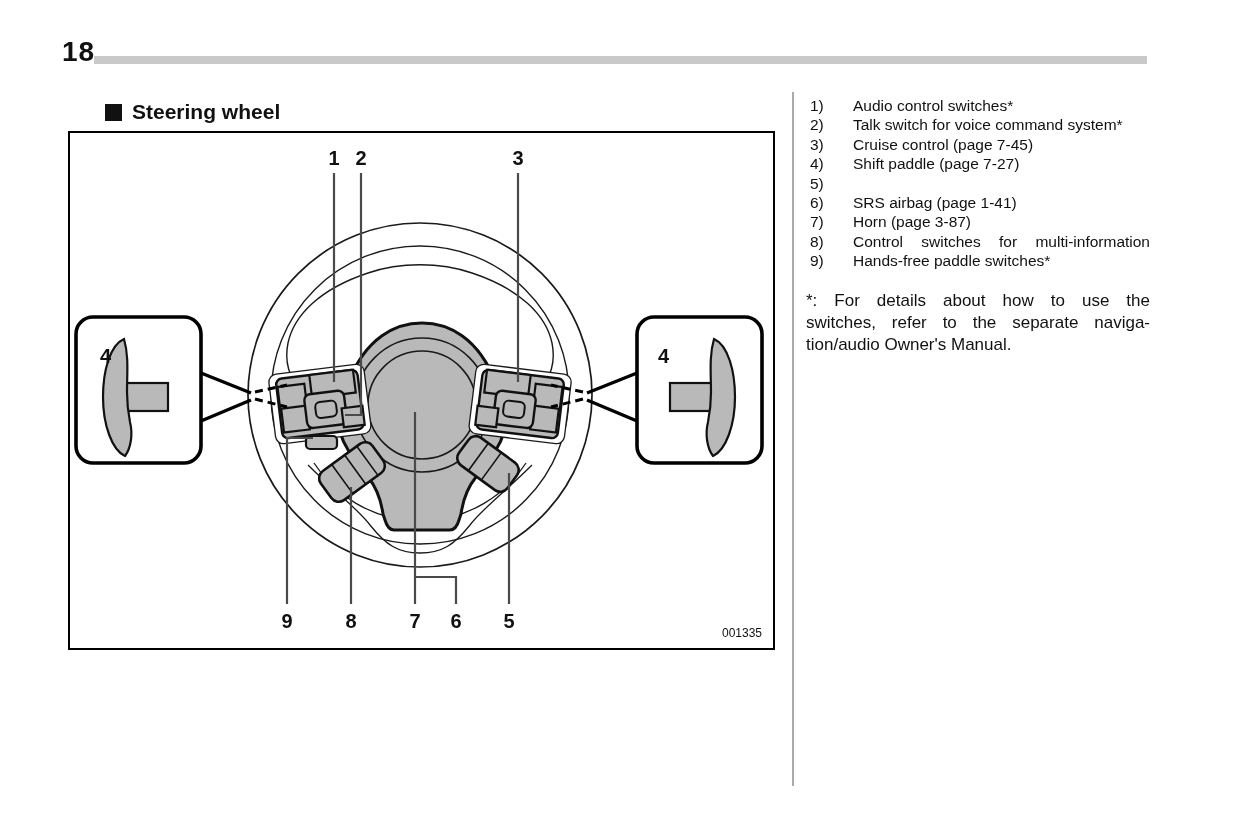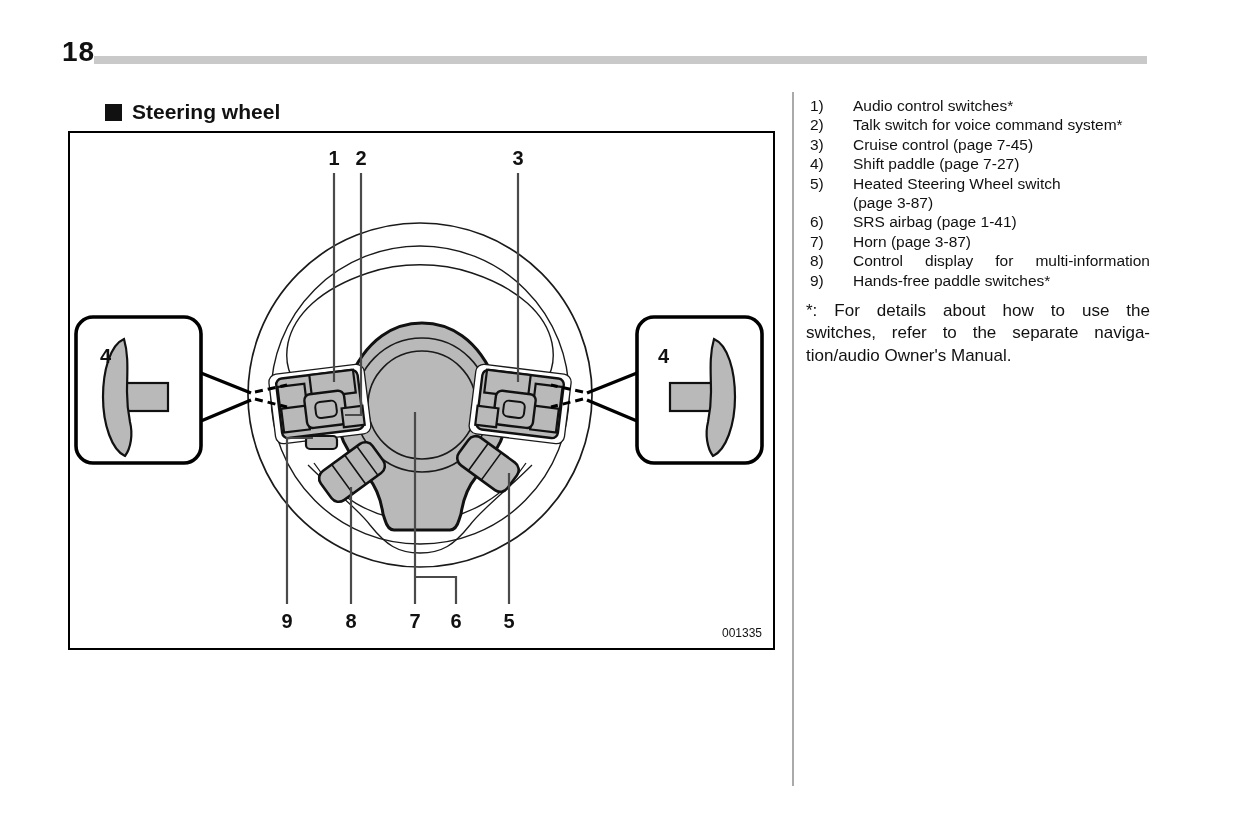--- a/index.html
+++ b/index.html
@@ -22,21 +22,21 @@
   .divider{position:absolute;left:792px;top:92px;width:2px;height:694px;
            background:#aaaaaa;}
 
   .legend{position:absolute;left:810px;top:96px;width:340px;font-size:15.5px;
           line-height:19.4px;}
   .item{display:flex;}
   .item .num{width:43px;flex:none;}
   .item .txt{flex:1;}
   .l{display:block;}
   .just{text-align:justify;text-align-last:justify;}
-  .footnote{margin-top:10px;margin-left:-4px;width:344px;font-size:17px;
+  .footnote{margin-top:19px;margin-left:-4px;width:344px;font-size:17px;
             line-height:22.4px;}
 
   svg text{font-family:"Liberation Sans",sans-serif;font-weight:bold;fill:#111;
            font-size:20px;}
   svg text.code{font-weight:normal;font-size:12px;}
 </style>
 </head>
 <body>
 
 <div id="page">
@@ -174,37 +174,33 @@
     <div class="item">
       <span class="num">3)</span>
       <span class="txt">Cruise control (page 7-45)</span>
     </div>
     <div class="item">
       <span class="num">4)</span>
       <span class="txt">Shift paddle (page 7-27)</span>
     </div>
     <div class="item">
       <span class="num">5)</span>
-      <span class="txt">
-        <span class="l">Heated Steering Wheel switch</span>
-        <span class="l">(page 3-87)</span>
-      </span>
     </div>
     <div class="item">
       <span class="num">6)</span>
       <span class="txt">SRS airbag (page 1-41)</span>
     </div>
     <div class="item">
       <span class="num">7)</span>
       <span class="txt">Horn (page 3-87)</span>
     </div>
     <div class="item">
       <span class="num">8)</span>
       <span class="txt">
-        <span class="l just">Control display for multi-information</span>
+        <span class="l just">Control switches for multi-information</span>
       </span>
     </div>
     <div class="item">
       <span class="num">9)</span>
       <span class="txt">Hands-free paddle switches*</span>
     </div>
 
     <div class="footnote">
       <div class="just">*: For details about how to use the</div>
       <div class="just">switches, refer to the separate naviga-</div>

